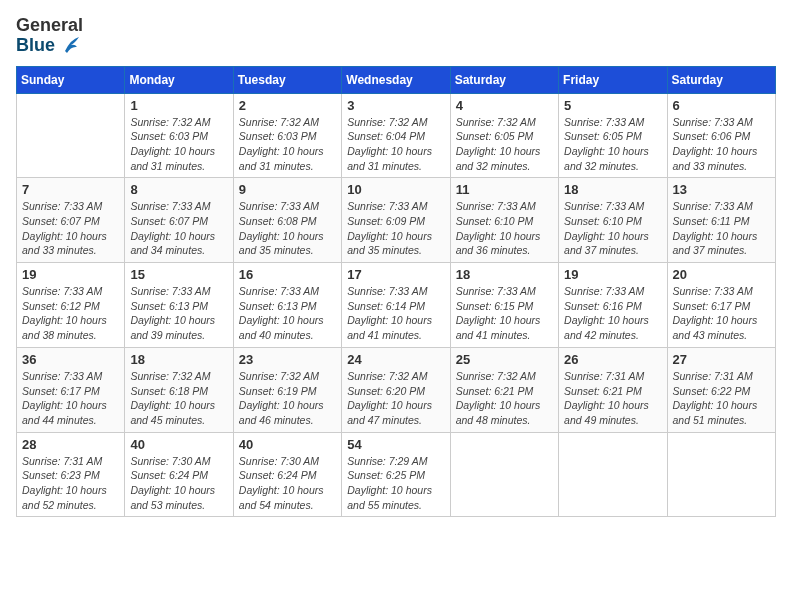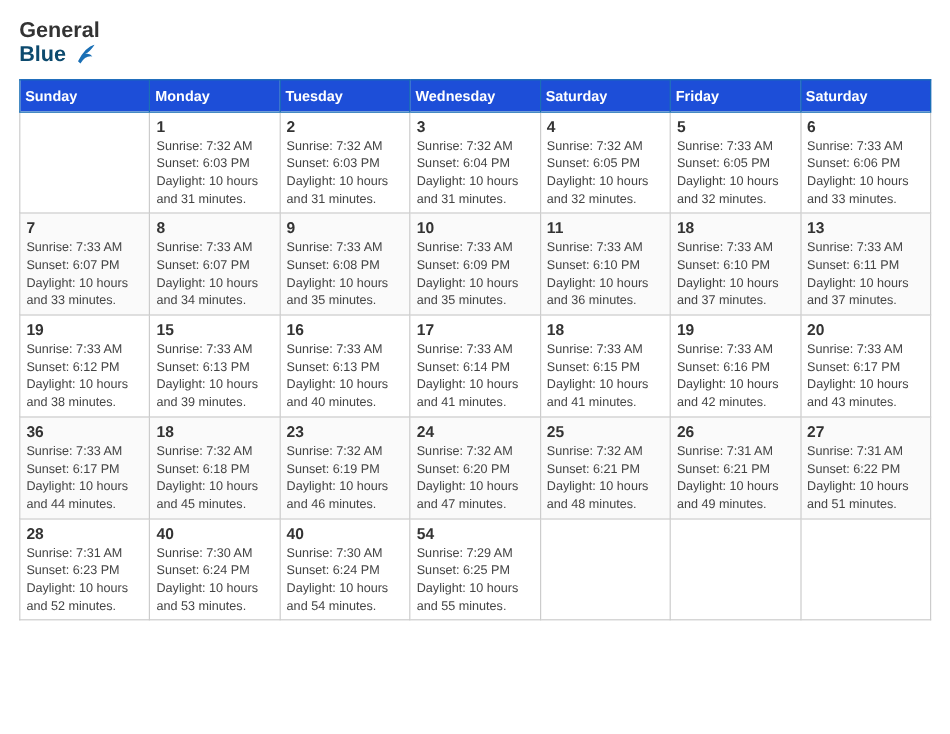--- a/index.html
+++ b/index.html
@@ -57,20 +57,21 @@
     .day-number {
       font-size: 13px;
       font-weight: bold;
       color: #333;
       margin-bottom: 2px;
     }
     .day-info {
       font-size: 10.5px;
       color: #444;
       line-height: 1.4;
+      font-style: italic;
     }
     .empty-cell {
       background: #f9f9f9;
     }
     tr:nth-child(even) td {
       background: #fafafa;
     }
     tr:nth-child(odd) td {
       background: #fff;
     }

